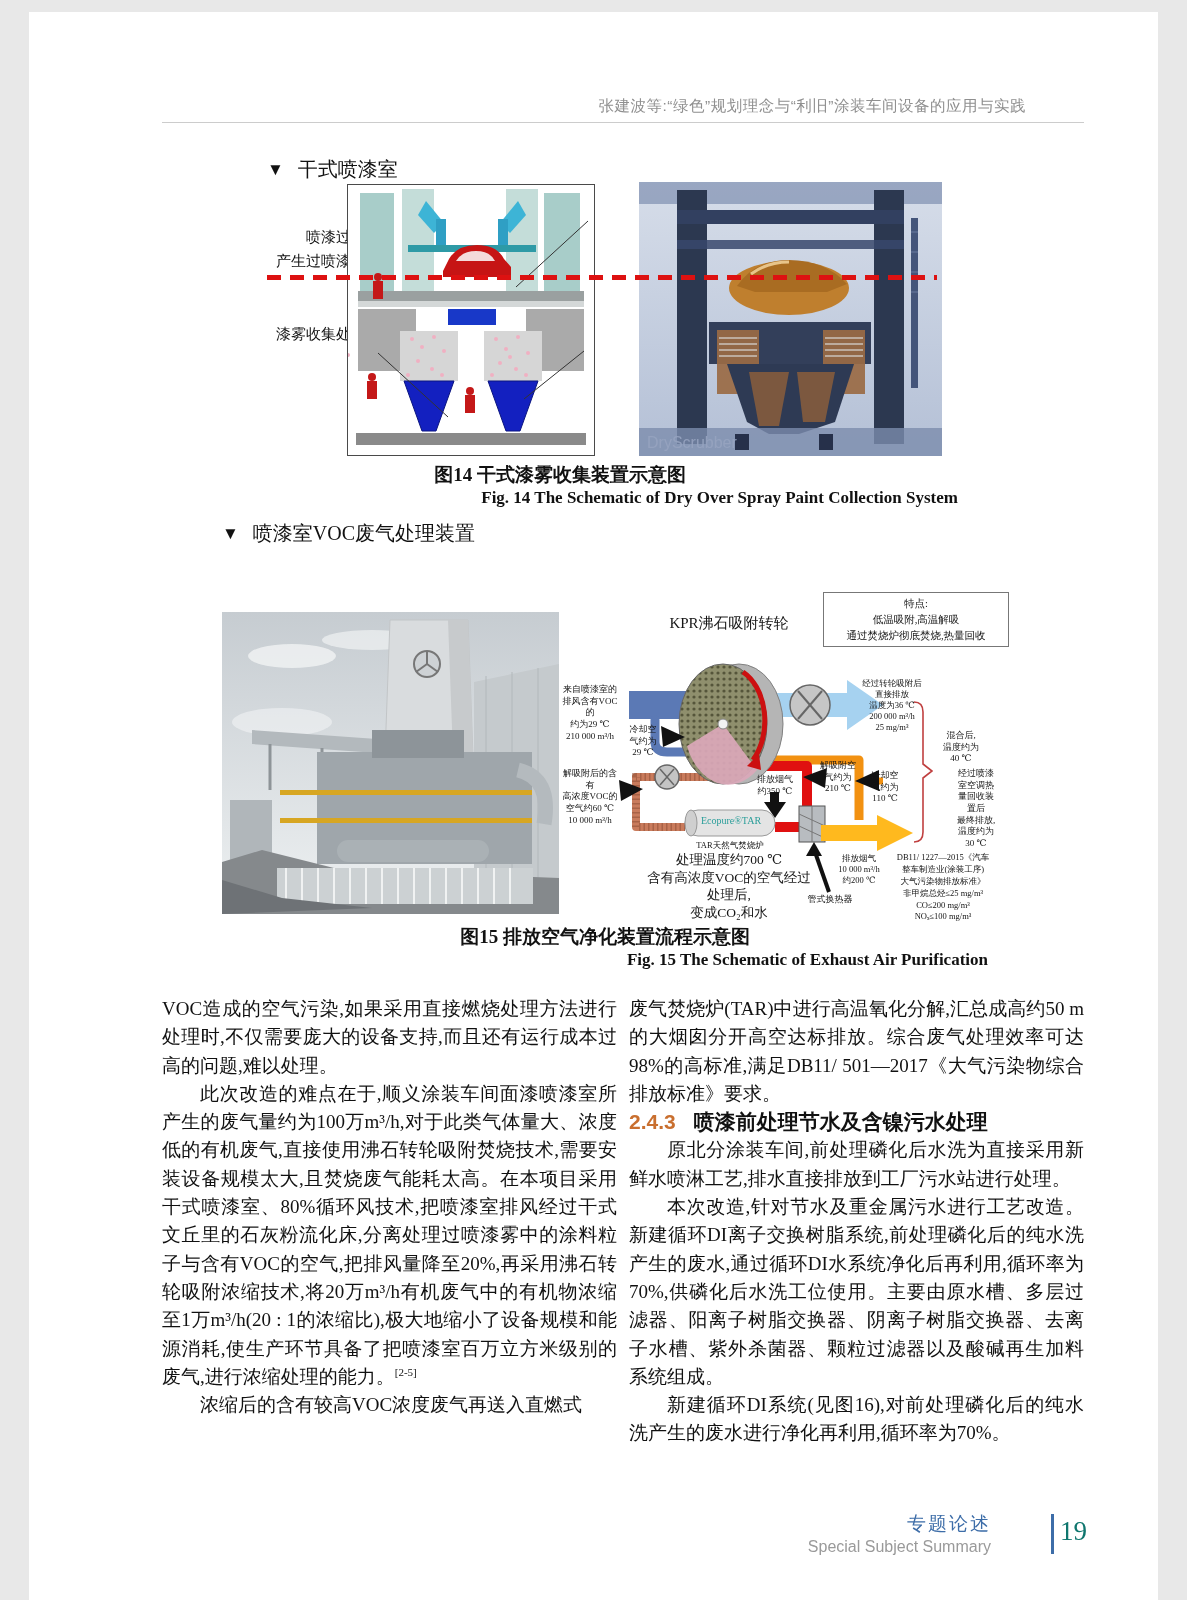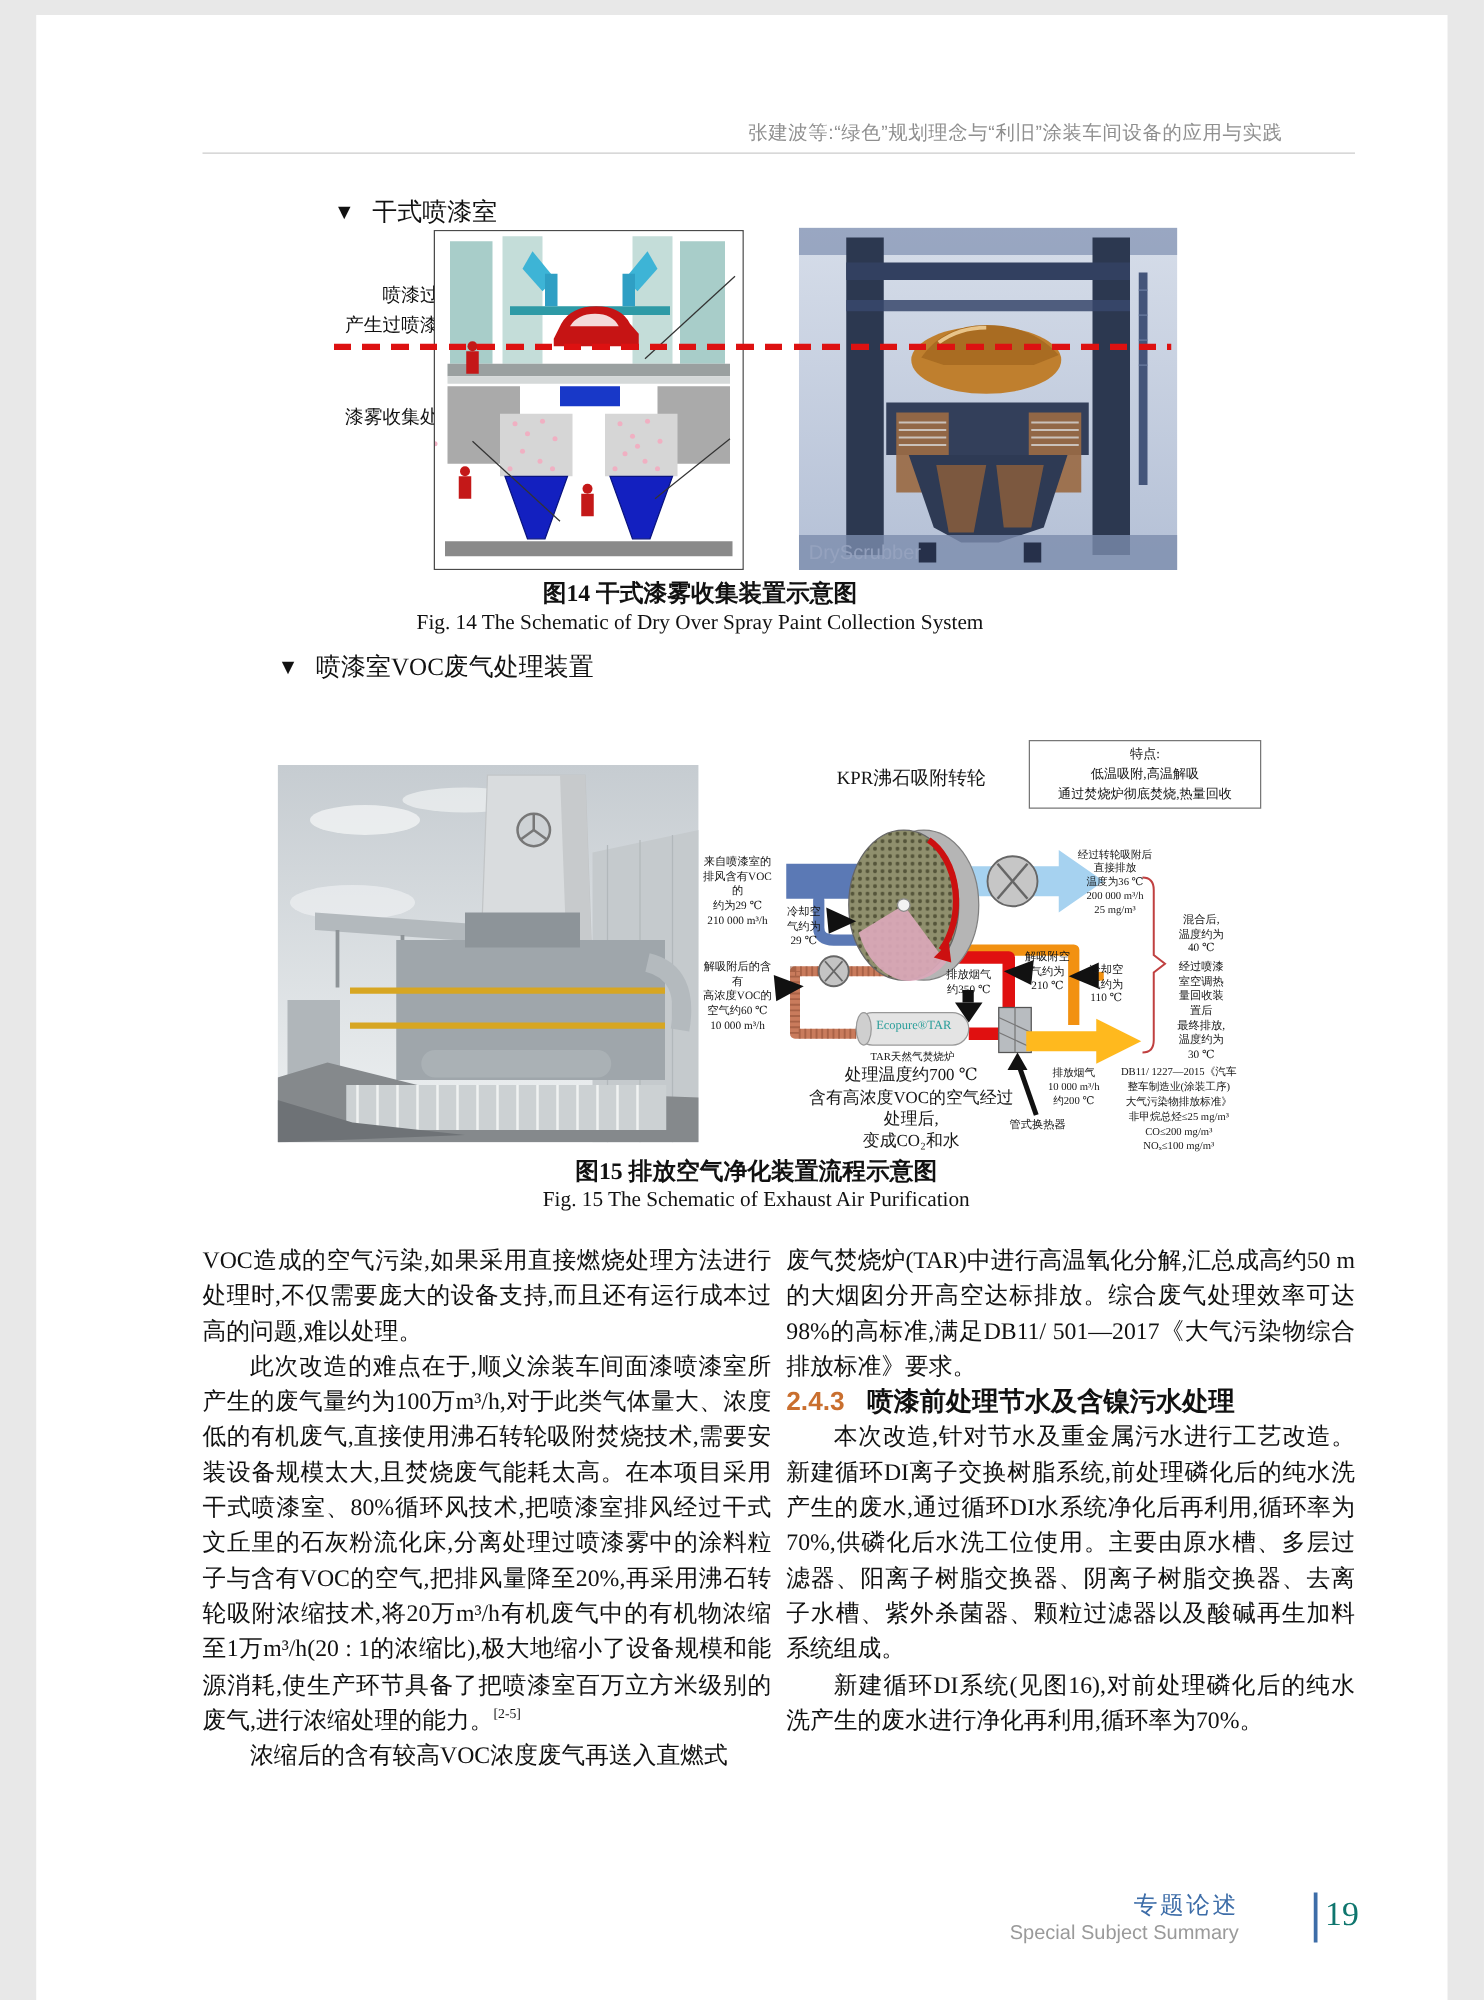--- a/index.html
+++ b/index.html
@@ -15,21 +15,21 @@
   
   .fig14-label{position:absolute;font-size:15px;line-height:24px;white-space:pre-line;text-align:right;width:92px;}
   .imgbox{position:absolute;overflow:hidden;}
   .fig14-left{left:318px;top:172px;width:248px;height:272px;border:1px solid #4a4a4a;box-sizing:border-box;}
   .fig14-right{left:610px;top:170px;width:303px;height:274px;}
   .watermark{position:absolute;left:8px;bottom:4px;font-family:"Liberation Sans",sans-serif;
         font-size:16px;color:#97a4c0;opacity:.9;}
   .red-dash{position:absolute;left:238px;top:263px;width:670px;height:5px;z-index:6;
         background:repeating-linear-gradient(90deg,#dd1111 0 14px,transparent 14px 23px);}
   .caption-zh{position:absolute;text-align:center;font-weight:bold;font-size:19px;}
-  .caption-en{position:absolute;text-align:center;font-weight:normal;font-size:17px;}
+  .caption-en{position:absolute;text-align:right;font-weight:bold;font-size:17px;}
   
   .fig15-photo{left:193px;top:600px;width:337px;height:302px;}
   .diagram{position:absolute;left:530px;top:562px;width:540px;height:352px;}
   .diagram svg{position:absolute;left:0;top:0;}
   .dlab{position:absolute;font-size:9px;line-height:1.3;white-space:pre-line;color:#151515;z-index:3;text-align:center;}
   .dlab.center{text-align:center;}
   .kpr-title{left:85px;top:40px;width:170px;font-size:15px;}
   .features{left:264px;top:18px;width:186px;border:1px solid #777;padding:3px 6px;box-sizing:border-box;
         font-size:10.5px;line-height:1.5;background:#fff;}
   .ecopure-label{left:128px;top:240px;width:88px;color:#2a9e9a;font-size:10px;}
@@ -334,21 +334,21 @@
 10 000 m³/h
 约200 ℃</div>
     <div class="dlab" style="left:302px;top:104px;width:62px;font-size:8.5px;">经过转轮吸附后
 直接排放
 温度为36 ℃
 200 000 m³/h
 25 mg/m³</div>
     <div class="dlab" style="left:378px;top:156px;width:48px;">混合后,
 温度约为
 40 ℃</div>
-    <div class="dlab" style="left:378px;top:194px;width:48px;">经过喷漆
+    <div class="dlab" style="left:393px;top:194px;width:48px;">经过喷漆
 室空调热
 量回收装
 置后
 最终排放,
 温度约为
 30 ℃</div>
     <div class="dlab" style="left:333px;top:278px;width:102px;font-size:8.5px;line-height:1.4;">DB11/ 1227—2015《汽车
 整车制造业(涂装工序)
 大气污染物排放标准》
 非甲烷总烃≤25 mg/m³
@@ -361,20 +361,21 @@
 
   <div class="col" style="left:133px;top:983px;">
     <p>VOC造成的空气污染,如果采用直接燃烧处理方法进行处理时,不仅需要庞大的设备支持,而且还有运行成本过高的问题,难以处理。</p>
     <p class="indent"><span>此次改造的难点在于,顺义涂装车间面漆喷漆室所产生的废气量约为100万m³/h,对于此类气体量大、浓度低的有机废气,直接使用沸石转轮吸附焚烧技术,需要安装设备规模太大,且焚烧废气能耗太高。在本项目采用干式喷漆室、80%循环风技术,把喷漆室排风经过干式文丘里的石灰粉流化床,分离处理过喷漆雾中的涂料粒子与含有VOC的空气,把排风量降至20%,再采用沸石转轮吸附浓缩技术,将20万m³/h有机废气中的有机物浓缩至1万m³/h(20 : 1的浓缩比),极大地缩小了设备规模和能源消耗,使生产环节具备了把喷漆室百万立方米级别的废气,进行浓缩处理的能力。</span><sup>[2-5]</sup></p>
     <p class="indent">浓缩后的含有较高VOC浓度废气再送入直燃式</p>
   </div>
 
   <div class="col" style="left:600px;top:983px;">
     <p>废气焚烧炉(TAR)中进行高温氧化分解,汇总成高约50 m的大烟囱分开高空达标排放。综合废气处理效率可达98%的高标准,满足DB11/ 501—2017《大气污染物综合排放标准》要求。</p>
     <p class="subhead"><span class="num">2.4.3</span><span>喷漆前处理节水及含镍污水处理</span></p>
+    <p class="indent">原北分涂装车间,前处理磷化后水洗为直接采用新鲜水喷淋工艺,排水直接排放到工厂污水站进行处理。</p>
     <p class="indent">本次改造,针对节水及重金属污水进行工艺改造。新建循环DI离子交换树脂系统,前处理磷化后的纯水洗产生的废水,通过循环DI水系统净化后再利用,循环率为70%,供磷化后水洗工位使用。主要由原水槽、多层过滤器、阳离子树脂交换器、阴离子树脂交换器、去离子水槽、紫外杀菌器、颗粒过滤器以及酸碱再生加料系统组成。</p>
     <p class="indent">新建循环DI系统(见图16),对前处理磷化后的纯水洗产生的废水进行净化再利用,循环率为70%。</p>
   </div>
 
   <div class="footer-zh">专题论述</div>
   <div class="footer-en">Special Subject Summary</div>
   <div class="footer-bar"></div>
   <div class="footer-page">19</div>
 
 </div>

